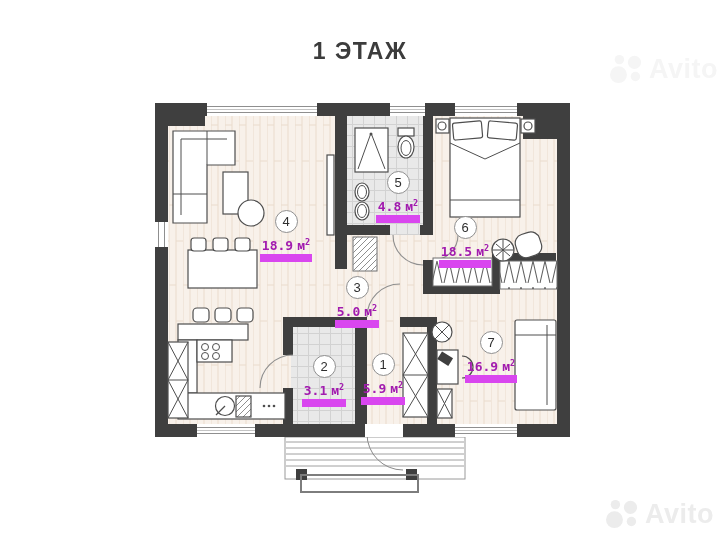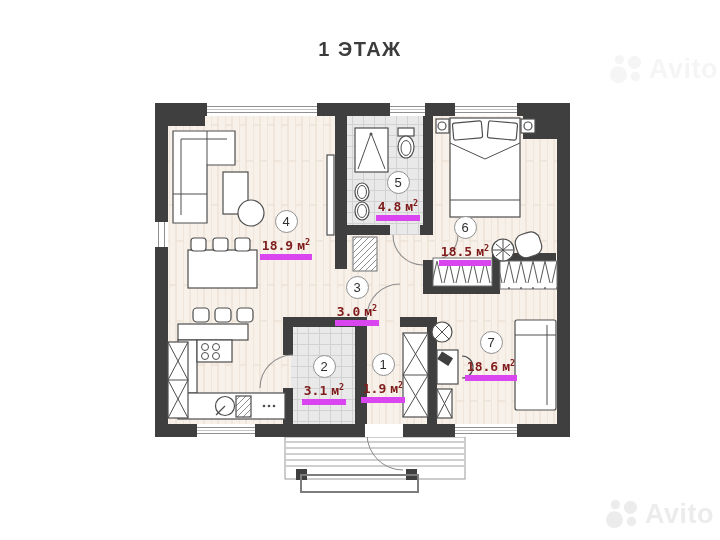--- a/index.html
+++ b/index.html
@@ -2,36 +2,36 @@
 <html><head>
 <meta charset="utf-8">
 <style>
   html,body { margin:0; padding:0; background:#ffffff; }
   #canvas {
     position:relative; width:720px; height:540px; background:#ffffff;
     overflow:hidden; font-family:"Liberation Sans", sans-serif;
   }
   .page-title {
     position:absolute; left:0; right:0; top:38px; text-align:center;
-    font-size:20px; font-weight:700; letter-spacing:1.5px; color:#3c3c3c;
+    font-size:23px; font-weight:700; letter-spacing:1.5px; color:#3c3c3c;
   }
   .plan { position:absolute; left:155px; top:103px; width:415px; height:392px; }
   .plan svg { position:absolute; left:0; top:0; }
   .room-label {
     position:absolute; width:70px; display:flex; flex-direction:column;
     align-items:center; gap:2px; pointer-events:none;
   }
   .room-num {
     width:21px; height:21px; border-radius:50%; border:1.5px solid #8f8f8f;
     background:#ffffff; font-size:13px; line-height:21px; text-align:center;
     color:#2f2f2f; font-weight:500;
   }
   .room-area {
     font-family:"DejaVu Sans Mono", monospace; font-size:13px; font-weight:700;
-    color:#7f1d1d; border-bottom:6px solid #d946ef; padding:0 2px 1px 2px;
+    color:#a21caf; border-bottom:8px solid #d946ef; padding:0 2px 1px 2px;
     white-space:nowrap; line-height:14px;
   }
   .room-area sup { font-size:8.5px; }
   .room-area .unit { margin-left:4px; }
   .watermark {
     position:absolute; display:flex; align-items:center; gap:7px;
     font-weight:700; font-size:27px; letter-spacing:0.5px;
   }
   .wm-top    { left:610px; top:52px;  color:#f5f5f5; }
   .wm-bottom { left:606px; top:497px; color:#ececec; }
@@ -243,33 +243,33 @@
     <div class="room-label" style="left:208px; top:68px;">
       <span class="room-num">5</span>
       <span class="room-area"><span>4.8</span><span class="unit">м</span><sup>2</sup></span>
     </div>
     <div class="room-label" style="left:275px; top:113px;">
       <span class="room-num">6</span>
       <span class="room-area"><span>18.5</span><span class="unit">м</span><sup>2</sup></span>
     </div>
     <div class="room-label" style="left:167px; top:173px;">
       <span class="room-num">3</span>
-      <span class="room-area"><span>3.0</span><span class="unit">м</span><sup>2</sup></span>
+      <span class="room-area"><span>5.0</span><span class="unit">м</span><sup>2</sup></span>
     </div>
     <div class="room-label" style="left:134px; top:252px;">
       <span class="room-num">2</span>
       <span class="room-area"><span>3.1</span><span class="unit">м</span><sup>2</sup></span>
     </div>
     <div class="room-label" style="left:193px; top:250px;">
       <span class="room-num">1</span>
-      <span class="room-area"><span>1.9</span><span class="unit">м</span><sup>2</sup></span>
+      <span class="room-area"><span>5.9</span><span class="unit">м</span><sup>2</sup></span>
     </div>
     <div class="room-label" style="left:301px; top:228px;">
       <span class="room-num">7</span>
-      <span class="room-area"><span>18.6</span><span class="unit">м</span><sup>2</sup></span>
+      <span class="room-area"><span>16.9</span><span class="unit">м</span><sup>2</sup></span>
     </div>
   </div>
 
   <div class="watermark wm-bottom">
     <svg width="32" height="34" viewBox="0 0 34 34">
       <circle cx="10" cy="7" r="5" fill="currentColor"></circle>
       <circle cx="9" cy="23" r="9" fill="currentColor"></circle>
       <circle cx="26" cy="10" r="7" fill="currentColor"></circle>
       <circle cx="27" cy="25" r="5" fill="currentColor"></circle>
     </svg>

